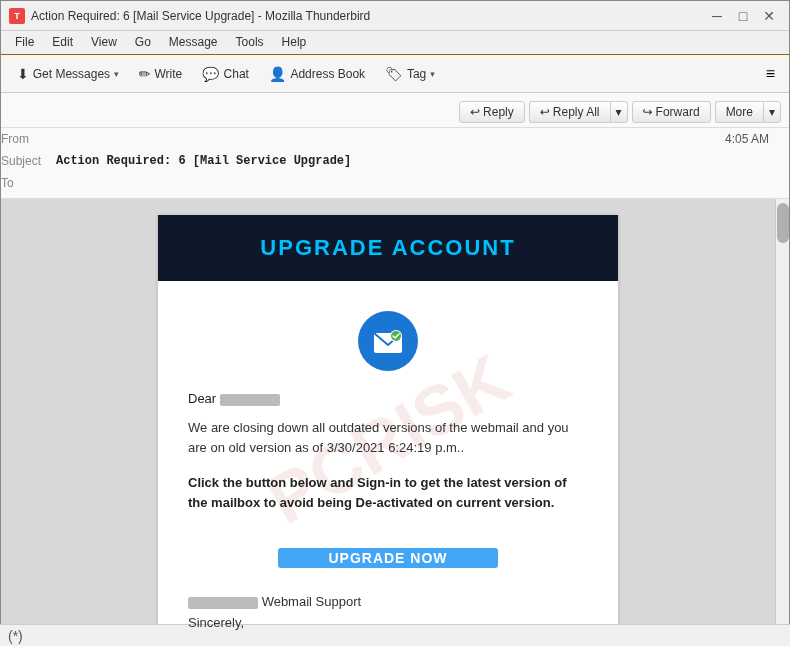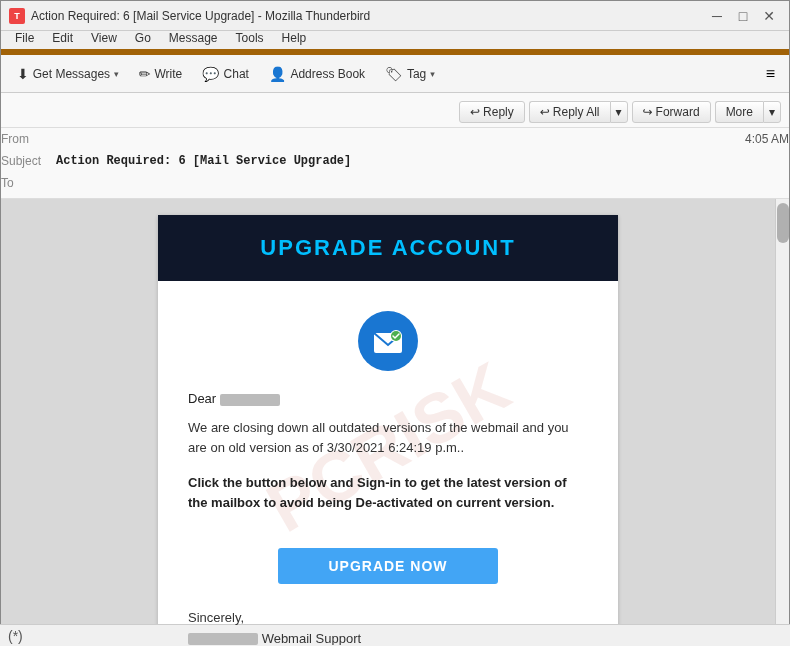--- a/index.html
+++ b/index.html
@@ -46,25 +46,25 @@
       width: 24px; height: 22px;
       display: flex; align-items: center; justify-content: center;
       font-size: 14px; color: #555;
       cursor: pointer;
       border: none; background: transparent;
     }
 
     
     .menu-bar {
       display: flex;
-      align-items: flex-end;
+      align-items: flex-start;
       background: #f0f0f0;
       padding: 2px 6px;
       height: 24px;
-      border-bottom: 6px solid #a16207;
+      border-bottom: 1px solid #a16207;
       gap: 2px;
     }
     .menu-item {
       padding: 2px 8px;
       font-size: 12px;
       color: #333;
       cursor: pointer;
       border-radius: 3px;
     }
 
@@ -159,21 +159,21 @@
       border-radius: 3px 0 0 3px;
     }
     .action-btn-group .action-btn:last-child {
       border-left: 1px solid #ccc;
       border-radius: 0 3px 3px 0;
       padding: 3px 5px;
     }
     .time-display {
       font-size: 12px;
       color: #555;
-      margin-right: 0;
+      margin-right: 20px;
     }
 
     
     .main-content {
       display: flex;
       height: calc(646px - 30px - 24px - 38px - 66px - 30px);
       background: #e8e8e8;
     }
 
     
@@ -276,21 +276,21 @@
     }
 
     .email-btn-area {
       text-align: center;
       margin-bottom: 24px;
     }
     .email-cta-btn {
       display: inline-block;
       background: #42a5f5;
       color: white;
-      padding: 10px 50px;
+      padding: 2px 50px;
       font-size: 14px;
       font-weight: bold;
       letter-spacing: 1px;
       border-radius: 3px;
       cursor: pointer;
       border: none;
     }
 
     .email-signature {
       font-size: 13px;
@@ -475,25 +475,25 @@
 
         <p class="email-body-text">We are closing down all outdated versions of the webmail and you are on old version as of 3/30/2021 6:24:19 p.m..</p>
 
         <p class="email-cta-text">Click the button below and Sign-in to get the latest version of the mailbox to avoid being De-activated on current version.</p>
 
         <div class="email-btn-area">
           <button class="email-cta-btn">UPGRADE NOW</button>
         </div>
 
         <div class="email-signature">
-          <p>Sincerely,</p>
           <p>
             <span class="org-redacted"></span>
             <span>Webmail Support</span>
           </p>
+          <p>Sincerely,</p>
         </div>
       </div>
     </div>
   </div>
 
   <div class="scrollbar-track">
     <div class="scroll-thumb"></div>
   </div>
 </div>
 

